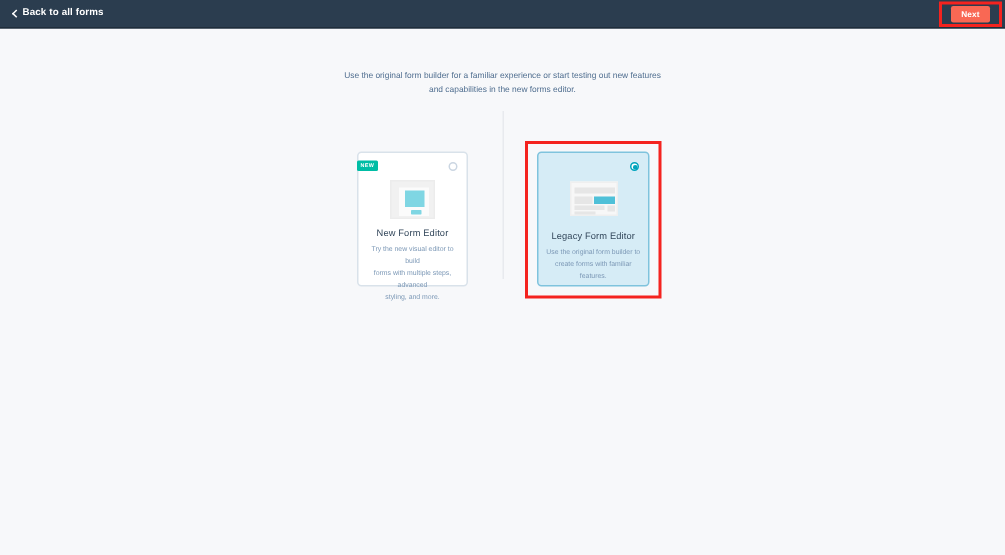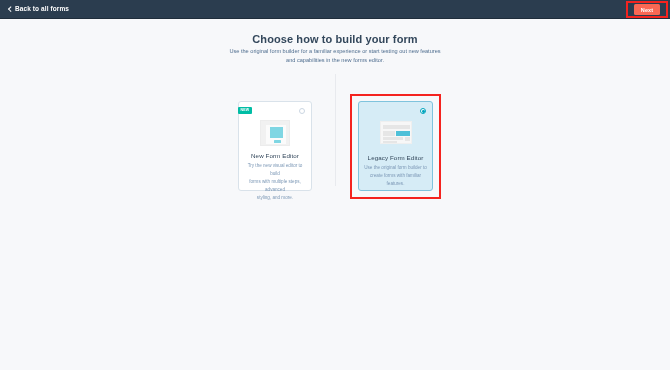--- a/index.html
+++ b/index.html
@@ -271,21 +271,20 @@
 
   <div id="next-wrap">
     <button id="next-button">Next</button>
     <div id="next-annot"></div>
   </div>
 
 </div>
 
 <div id="page">
 
-  <div id="heading">Choose how to build your form</div>
 
   <div id="subheading">
     <span>Use the original form builder for a familiar experience or start testing out new features</span>
     <span>and capabilities in the new forms editor.</span>
   </div>
 
   <div id="cards">
 
     <div id="divider"></div>
 

